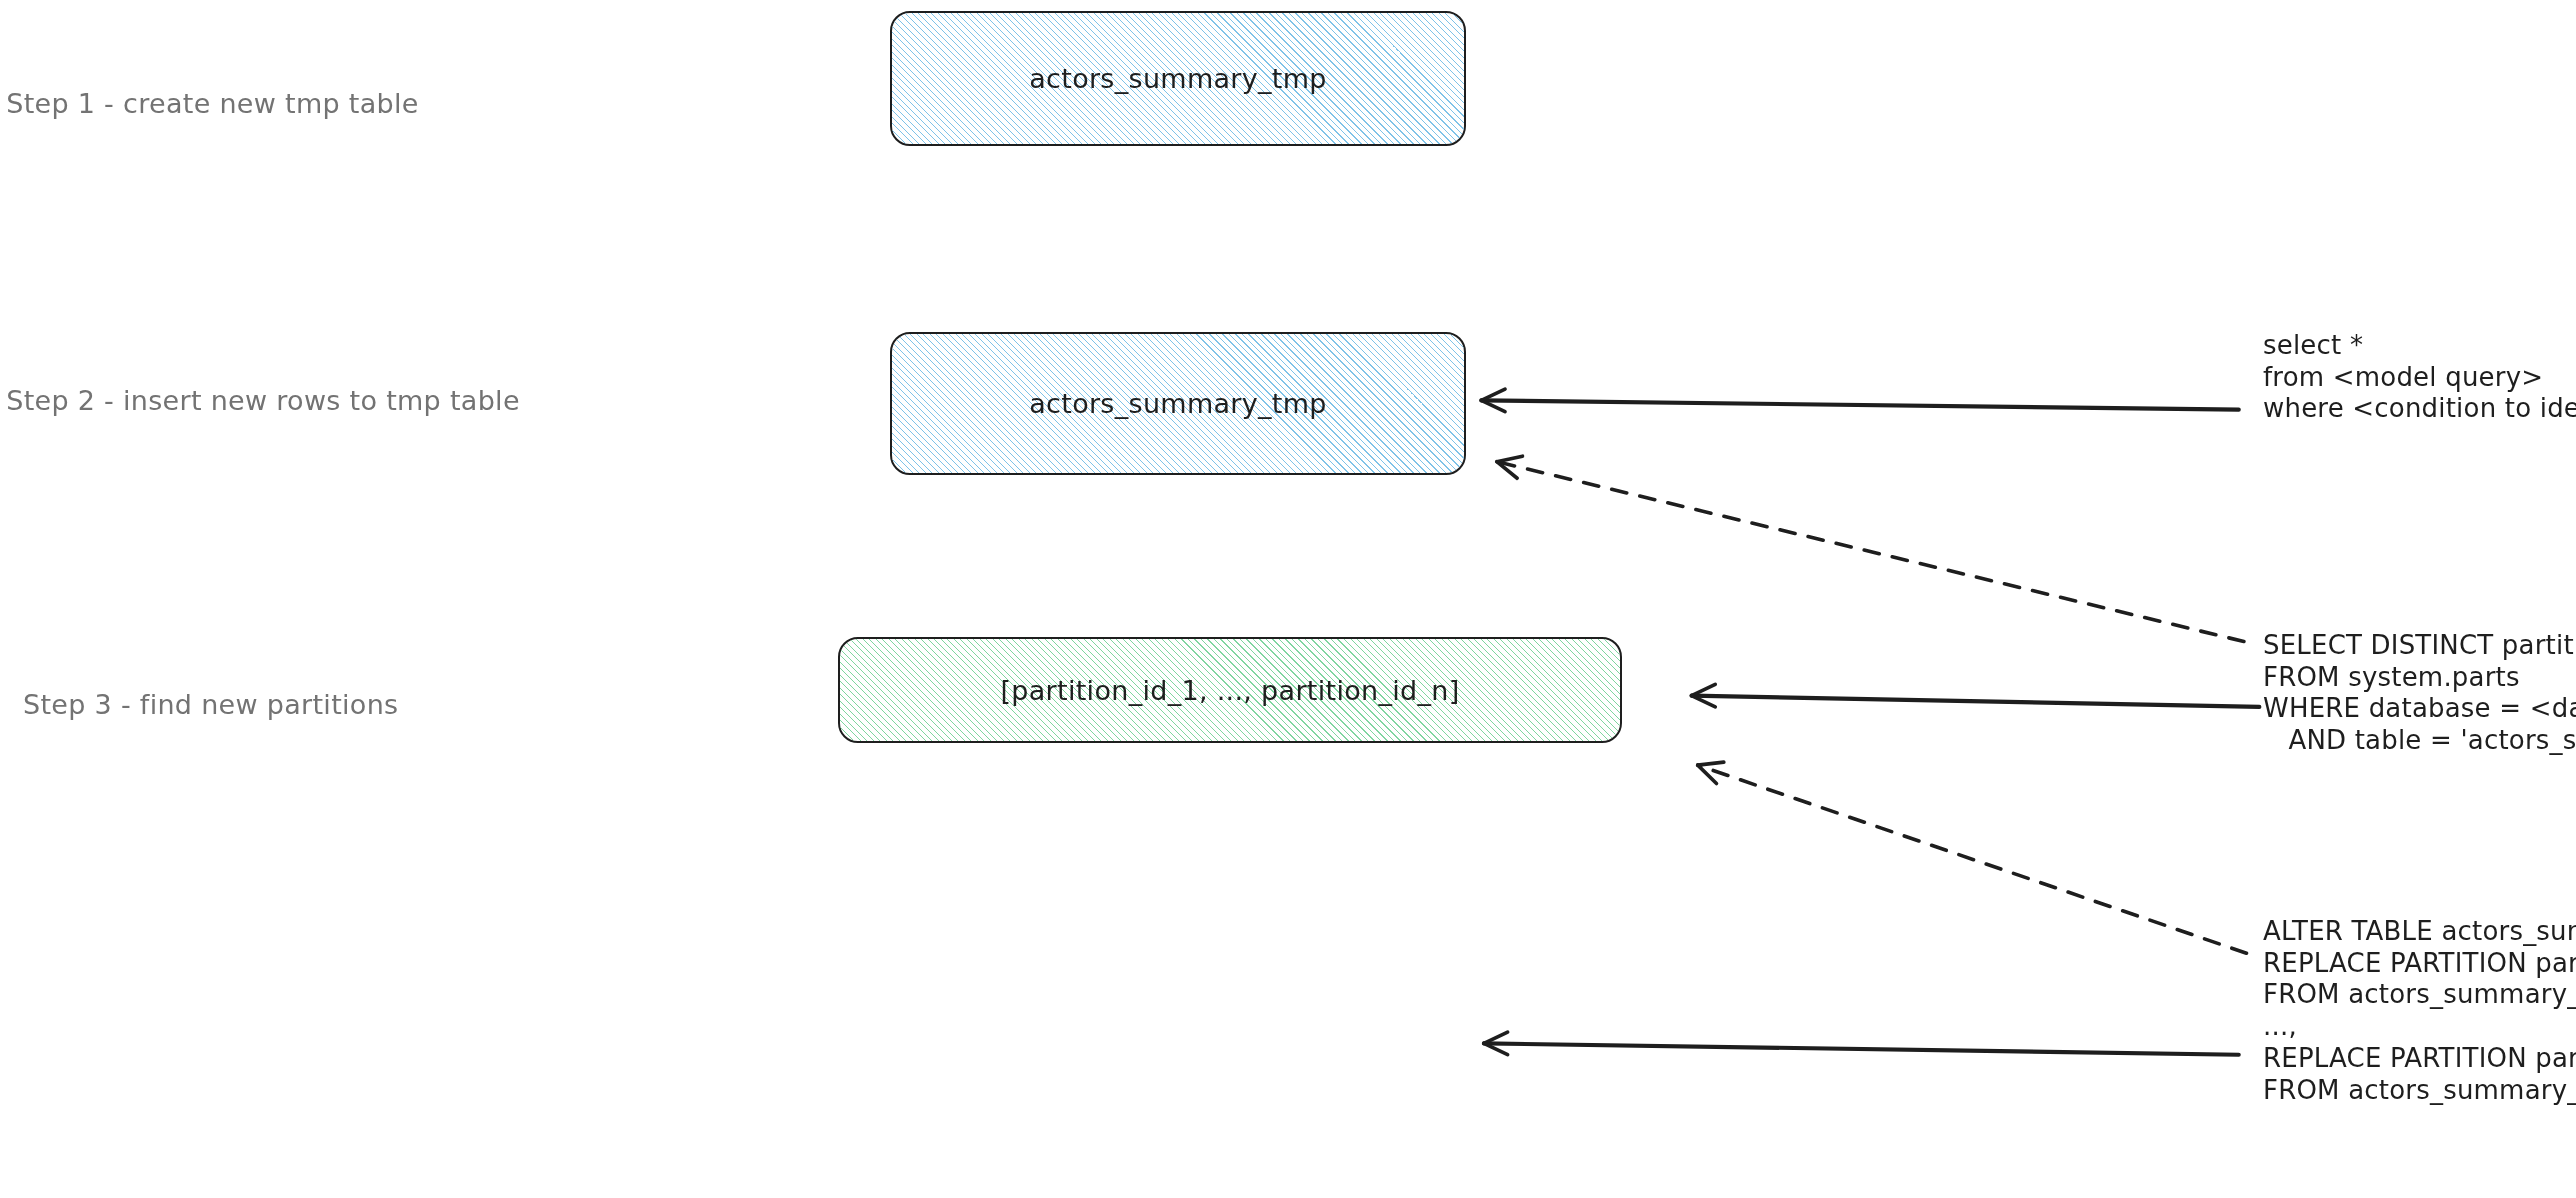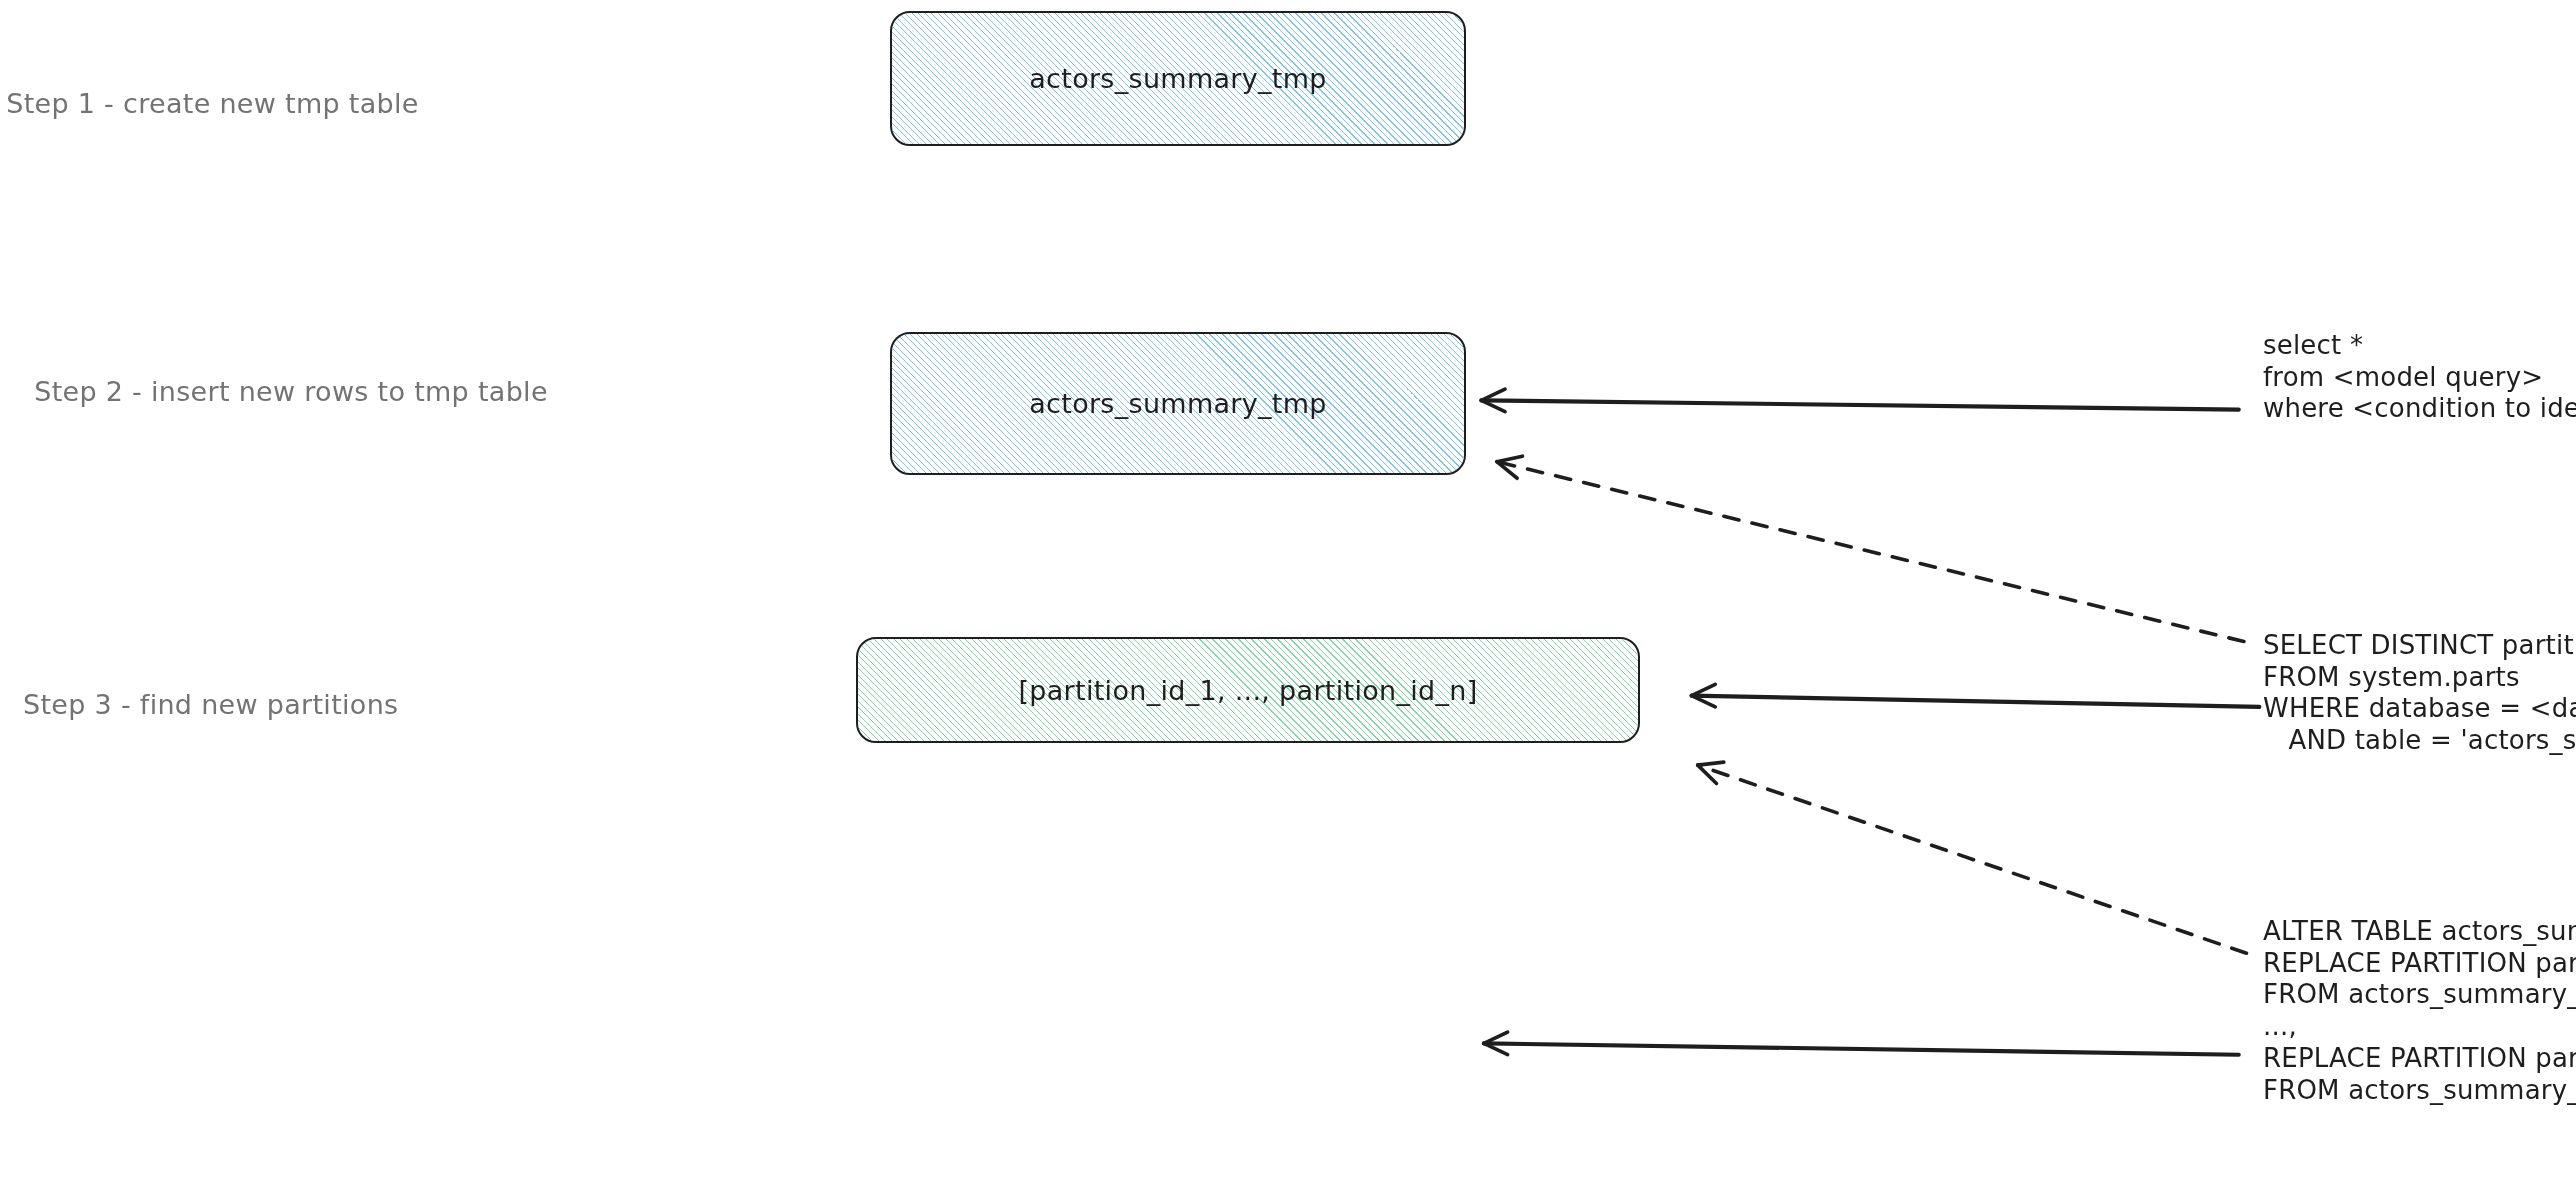--- a/index.html
+++ b/index.html
@@ -68,34 +68,34 @@
 
   svg.overlay{position:absolute;left:0;top:0;width:3650px;height:1199px;
               pointer-events:none;overflow:visible;}
 </style>
 </head>
 <body>
 
 <div id="canvas">
 
   <div class="abs step-label" style="left:6.2px; top:88px;">Step 1 - create new tmp table</div>
-  <div class="abs step-label" style="left:6.2px; top:376px;margin-left:28px;">Step 2 - insert new rows to tmp table</div>
+  <div class="abs step-label" style="left:6.2px; top:385px;">Step 2 - insert new rows to tmp table</div>
   <div class="abs step-label" style="left:23px; top:689px;">Step 3 - find new partitions</div>
 
   <div class="node node-blue" style="left:890px; top:11.3px; width:576px; height:135px;">
     <div class="hatch"></div>
     <div class="node-text">actors_summary_tmp</div>
   </div>
 
   <div class="node node-blue" style="left:890px; top:332px; width:576px; height:143px;">
     <div class="hatch"></div>
     <div class="node-text">actors_summary_tmp</div>
   </div>
 
-  <div class="node node-green" style="left:856px; top:637px; width:784px; height:106px;">
+  <div class="node node-green" style="left:838px; top:637px; width:784px; height:106px;">
     <div class="hatch"></div>
     <div class="node-text">[partition_id_1, ..., partition_id_n]</div>
   </div>
 
 
   <div class="sql-block" style="left:2263px; top:330px;">select *
 from &lt;model query&gt;
 where &lt;condition to identify new&gt;</div>
 
   <div class="sql-block" style="left:2263px; top:630px;">SELECT DISTINCT partition_id

